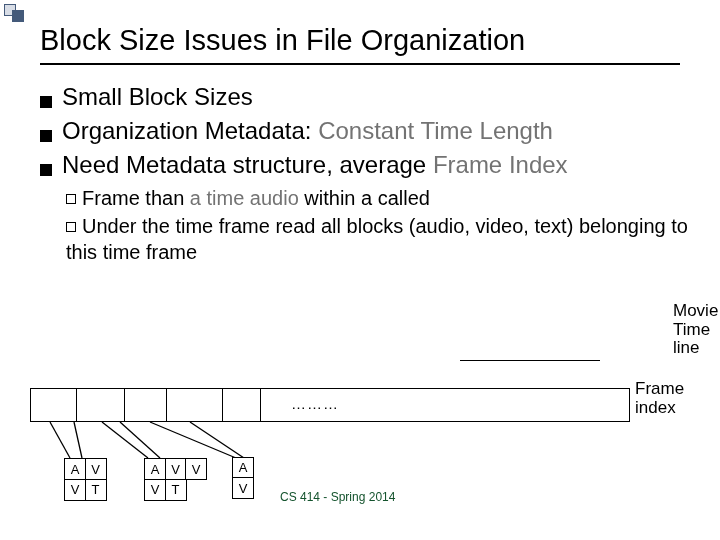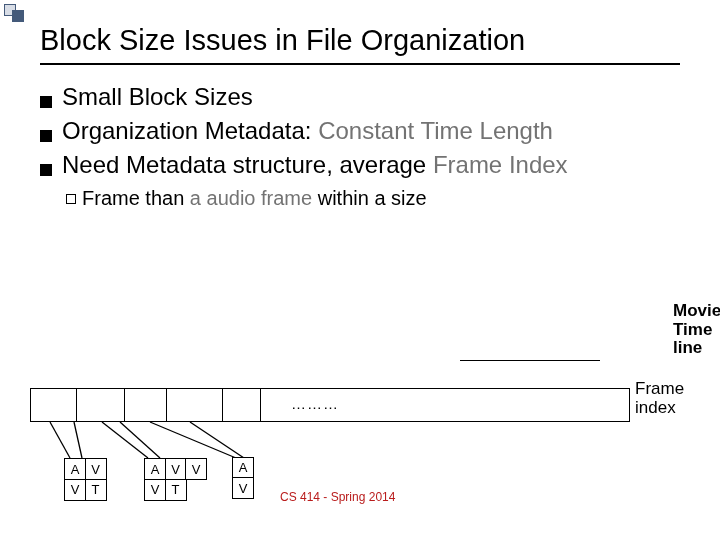--- a/index.html
+++ b/index.html
@@ -103,21 +103,20 @@
     left: 635px;
     font-size: 17px;
     line-height: 1.1;
   }
   .label-movie {
     position: absolute;
     top: 302px;
     left: 673px;
     font-size: 17px;
     line-height: 1.1;
-    font-weight: bold;
   }
   .movie-line {
     position: absolute;
     top: 360px;
     left: 460px;
     width: 140px;
     border-top: 1.5px solid #000;
   }
   .connectors {
     position: absolute;
@@ -145,21 +144,21 @@
   .blockset .b:first-child { margin-left: 0; }
   .bs1 { left: 64px; }
   .bs2 { left: 144px; }
   .bs3 { left: 232px; }
   .bs3 .b { margin-top: -1.5px; }
   .footer {
     position: absolute;
     top: 490px;
     left: 280px;
     font-size: 12px;
-    color: #b91c1c;
+    color: #14532d;
   }
 </style>
 </head>
 <body>
 
 <div class="corner">
   <div class="box b1"></div>
   <div class="box b2"></div>
 </div>
 
@@ -180,21 +179,26 @@
   </div>
   <div class="bullet-1">
     <span class="sq-solid"></span>
     <span>
       <span>Need Metadata structure, average </span><span class="red">Frame Index</span>
     </span>
   </div>
 
   <div class="bullet-3">
     <span>
-      <span class="inline-hollow"></span><span>Frame than </span><span class="red">a audio frame </span><span>within a size</span>
+      <span class="inline-hollow"></span><span>Frame than </span><span class="red">a time audio </span><span>within a called</span>
+    </span>
+  </div>
+  <div class="bullet-3">
+    <span>
+      <span class="inline-hollow"></span><span>Under the time frame read all blocks (audio, video, text) belonging to this time frame</span>
     </span>
   </div>
 </div>
 
 <div class="label-movie">
   <span>Movie Time line</span>
 </div>
 <div class="movie-line"></div>
 
 <div class="diagram">

